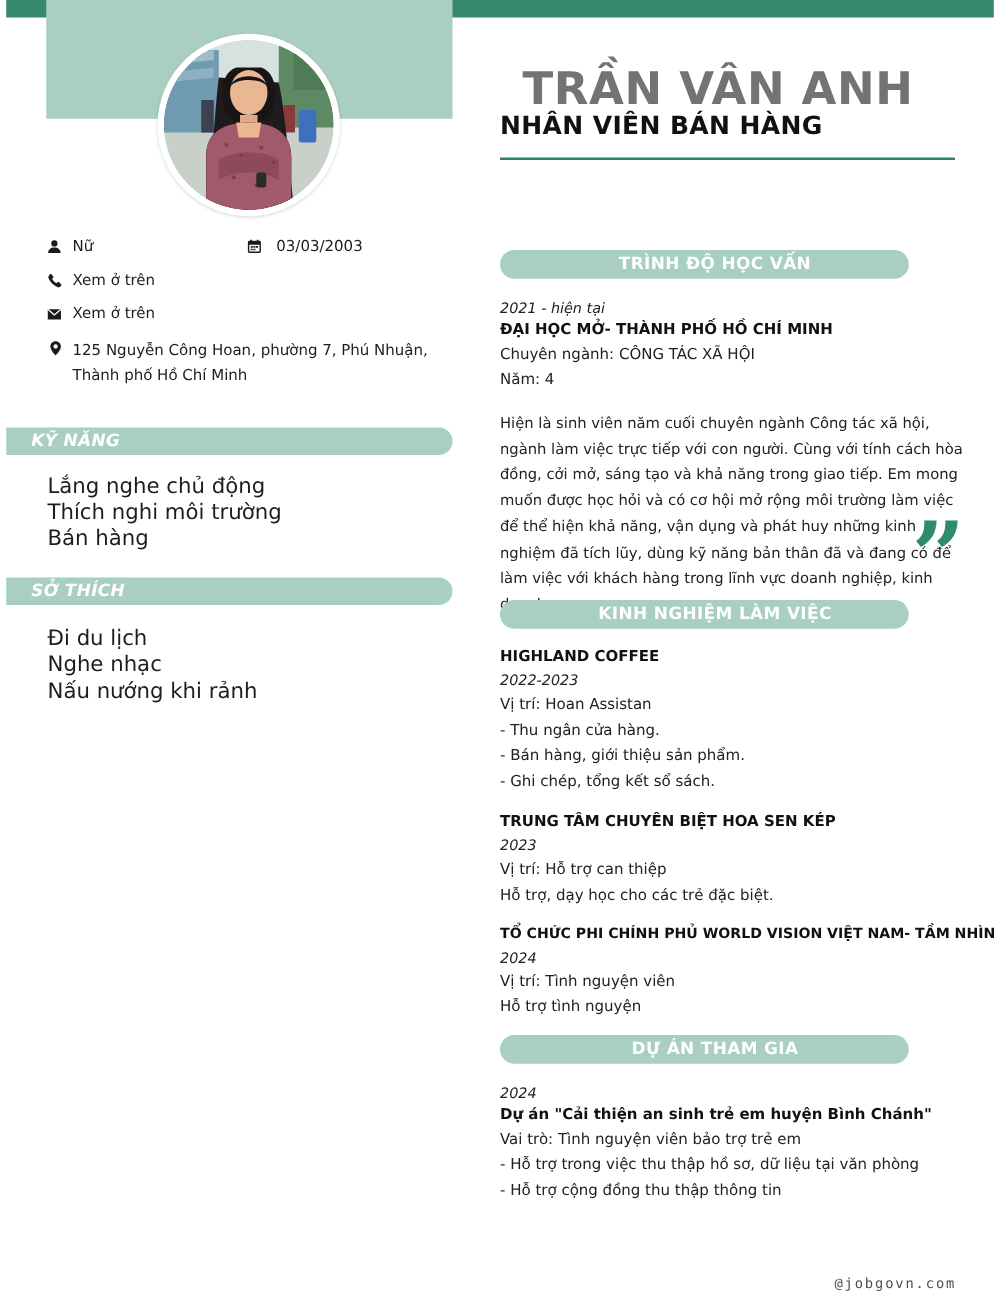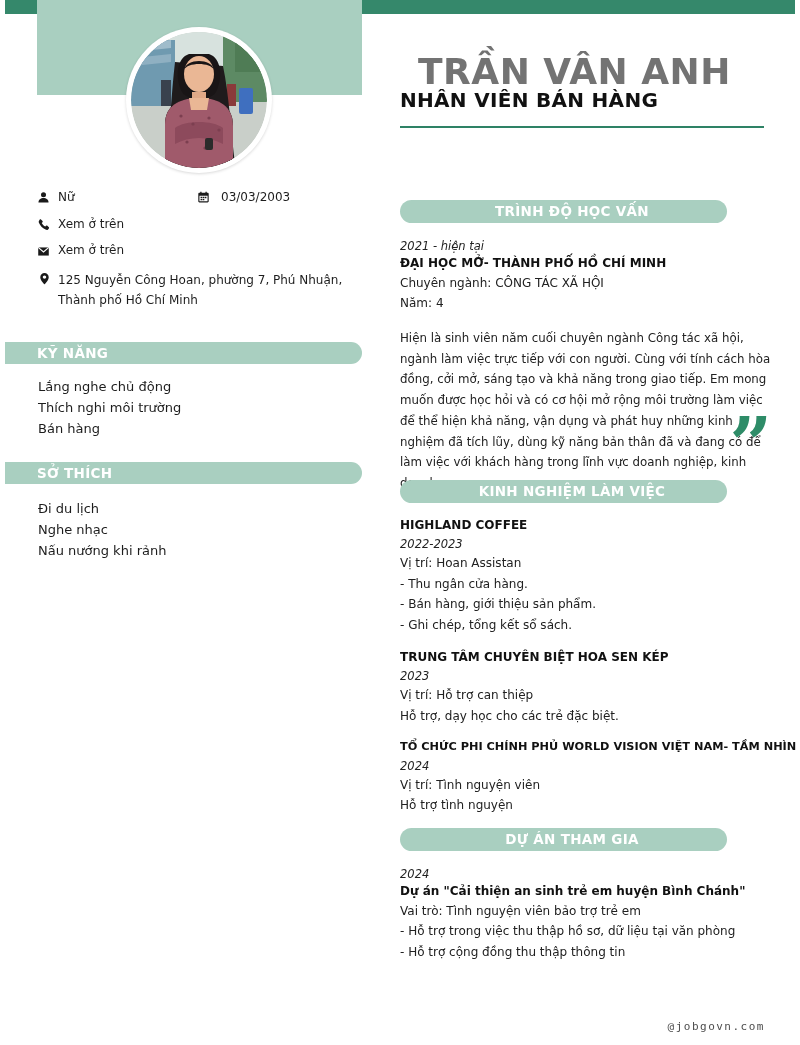--- a/index.html
+++ b/index.html
@@ -19,23 +19,23 @@
   .photo-ring svg { border-radius:50%; display:block; }
 
   .abs { position:absolute; }
   .ctext { font-size:12px; color:#1d1d1d; }
   .cicon { width:14px; height:14px; }
   .cicon svg { width:13px; height:13px; fill:#1a1a1a; }
 
   .side-bar {
     position:absolute; left:5px; width:357px; height:22px; background:#a9cfc0;
     border-radius:0 12px 12px 0; color:#ffffff; font-weight:bold;
-    font-size:13.5px; line-height:22px; padding-left:32px; letter-spacing:.3px;
+    font-size:13.5px; line-height:22px; padding-left:20px; letter-spacing:.3px;font-style:italic;
   }
-  .side-item { position:absolute; left:38px; font-size:13px; color:#1d1d1d; }
+  .side-item { position:absolute; left:38px; font-size:17px; color:#1d1d1d; }
 
   .name { position:absolute; left:418px; top:27px; font-size:36px; font-weight:bold; color:#737373; letter-spacing:.5px; white-space:nowrap;margin-top:24px; }
   .subtitle { position:absolute; left:400px; top:88px; font-size:20px; font-weight:bold; color:#111; letter-spacing:.3px; white-space:nowrap;text-align:right; }
   .rule { position:absolute; left:400px; top:126px; width:364px; height:2px; background:#2e8265; }
 
   .pill {
     position:absolute; left:400px; width:327px; height:23px; background:#a9cfc0;
     border-radius:13px; color:#ffffff; font-weight:bold; font-size:13.5px;
     line-height:23px; padding-left:17px; letter-spacing:.3px;text-align:center;
   }

